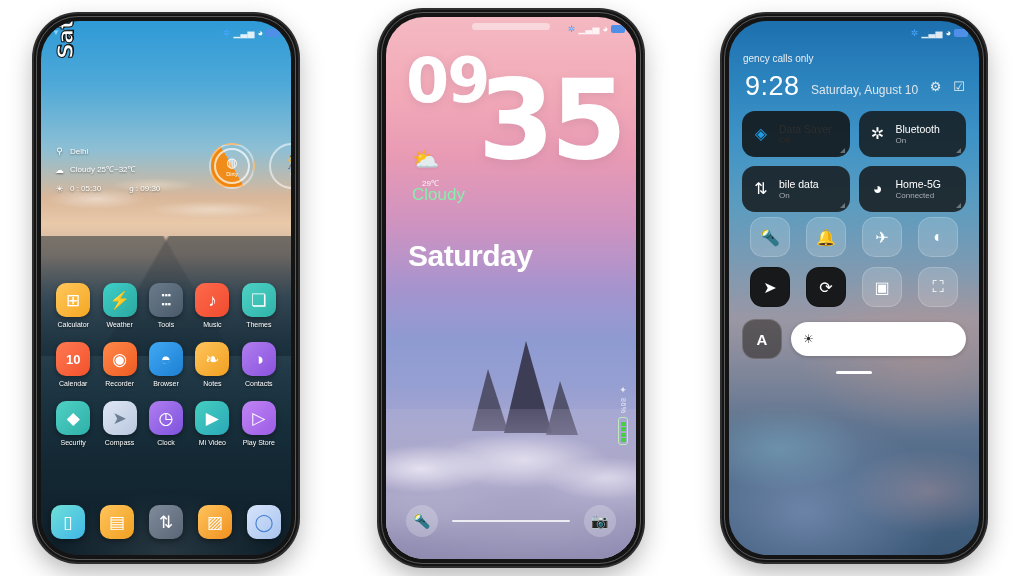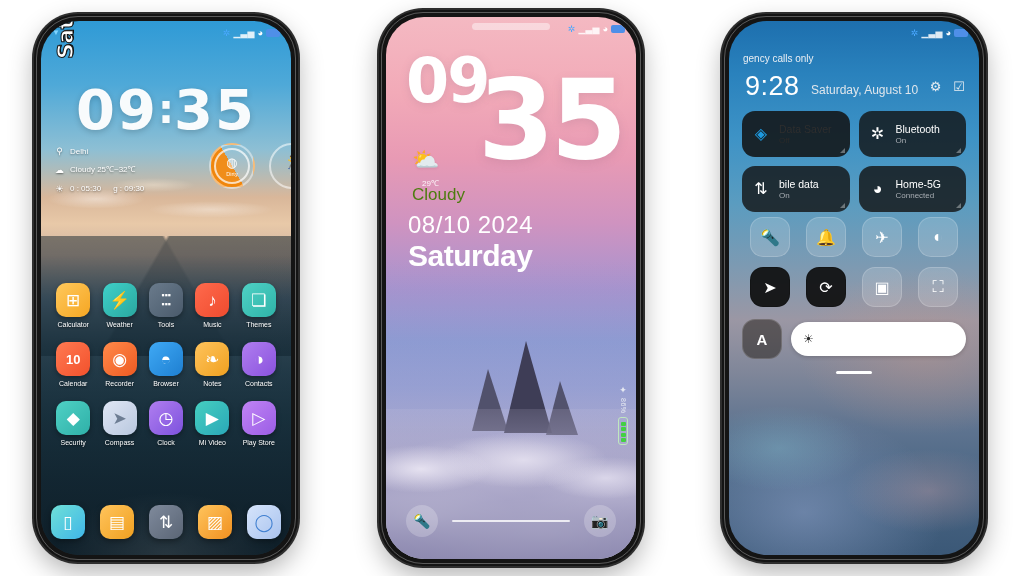--- a/index.html
+++ b/index.html
@@ -113,21 +113,21 @@
   }
   .p1-clock .colon{ font-size:40px; vertical-align:6px; letter-spacing:0; }
 
   .p1-info{
     position:absolute; left:14px; top:126px;
     color:#fff; font-size:8px; line-height:1.1;
     text-shadow:0 1px 2px rgba(0,0,0,.45);
   }
   .p1-info .row{ display:flex; align-items:center; gap:6px; margin-bottom:9px; }
   .p1-info .gi{ width:9px; text-align:center; font-size:9px; display:inline-block; }
-  .p1-info .sun-row{ display:flex; gap:12px; }
+  .p1-info .sun-row{ display:flex; gap:28px; }
 
   .p1-circles{ position:absolute; left:168px; top:122px; display:flex; gap:14px; }
   .circ{
     position:relative; width:46px; height:46px; border-radius:50%;
     border:2px solid rgba(255,255,255,.55);
     display:flex; flex-direction:column; align-items:center; justify-content:center;
     color:#fff;
   }
   .circ.progress{
     border-color:rgba(255,255,255,.45);
@@ -238,21 +238,21 @@
     position:absolute; left:26px; top:132px;
     font-size:22px; color:#f6d36b; line-height:1;
     text-shadow:0 1px 3px rgba(0,0,0,.08);
   }
   .p2-temp{
     position:absolute; left:36px; top:160px;
     font-size:8px; color:rgba(255,255,255,.92);
   }
   .p2-cond{
     position:absolute; left:26px; top:168px;
-    font-size:17px; color:#4d7c0f; font-weight:400;
+    font-size:17px; color:#86efac; font-weight:400;
   }
   .p2-date{
     position:absolute; left:22px; top:194px;
     font-size:24px; color:#fff; font-weight:400; letter-spacing:.5px;
   }
   .p2-day{
     position:absolute; left:22px; top:222px;
     font-size:30px; color:#fff; font-weight:700; letter-spacing:-.5px;
   }
 
@@ -396,23 +396,20 @@
           <span class="bt">✲</span>
           <span class="sig">▁▃▅</span>
           <span class="wifi">◕</span>
           <span class="bat-rect"></span>
         </div>
       </div>
 
       <div class="p1-weekday">Saturday</div>
 
 
-      <div class="p1-clock">
-        <span>09</span><span class="colon">:</span><span>35</span>
-      </div>
 
       <div class="p1-info">
         <div class="row">
           <span class="gi">⚲</span>
           <span>Delhi</span>
         </div>
         <div class="row">
           <span class="gi">☁</span>
           <span>Cloudy 25℃~32℃</span>
         </div>
@@ -539,21 +536,20 @@
           <span class="bat-rect"></span>
         </div>
       </div>
 
       <div class="p2-09">09</div>
       <div class="p2-35">35</div>
 
       <div class="p2-wicon">⛅</div>
       <div class="p2-temp">29℃</div>
       <div class="p2-cond">Cloudy</div>
-      <div class="p2-date">08/10 2024</div>
       <div class="p2-day">Saturday</div>
 
       <div class="p2-batt">
         <span class="bolt">✦</span>
         <span class="pct">86%</span>
         <span class="cell">
             <i></i>
             <i></i>
             <i></i>
             <i></i>

